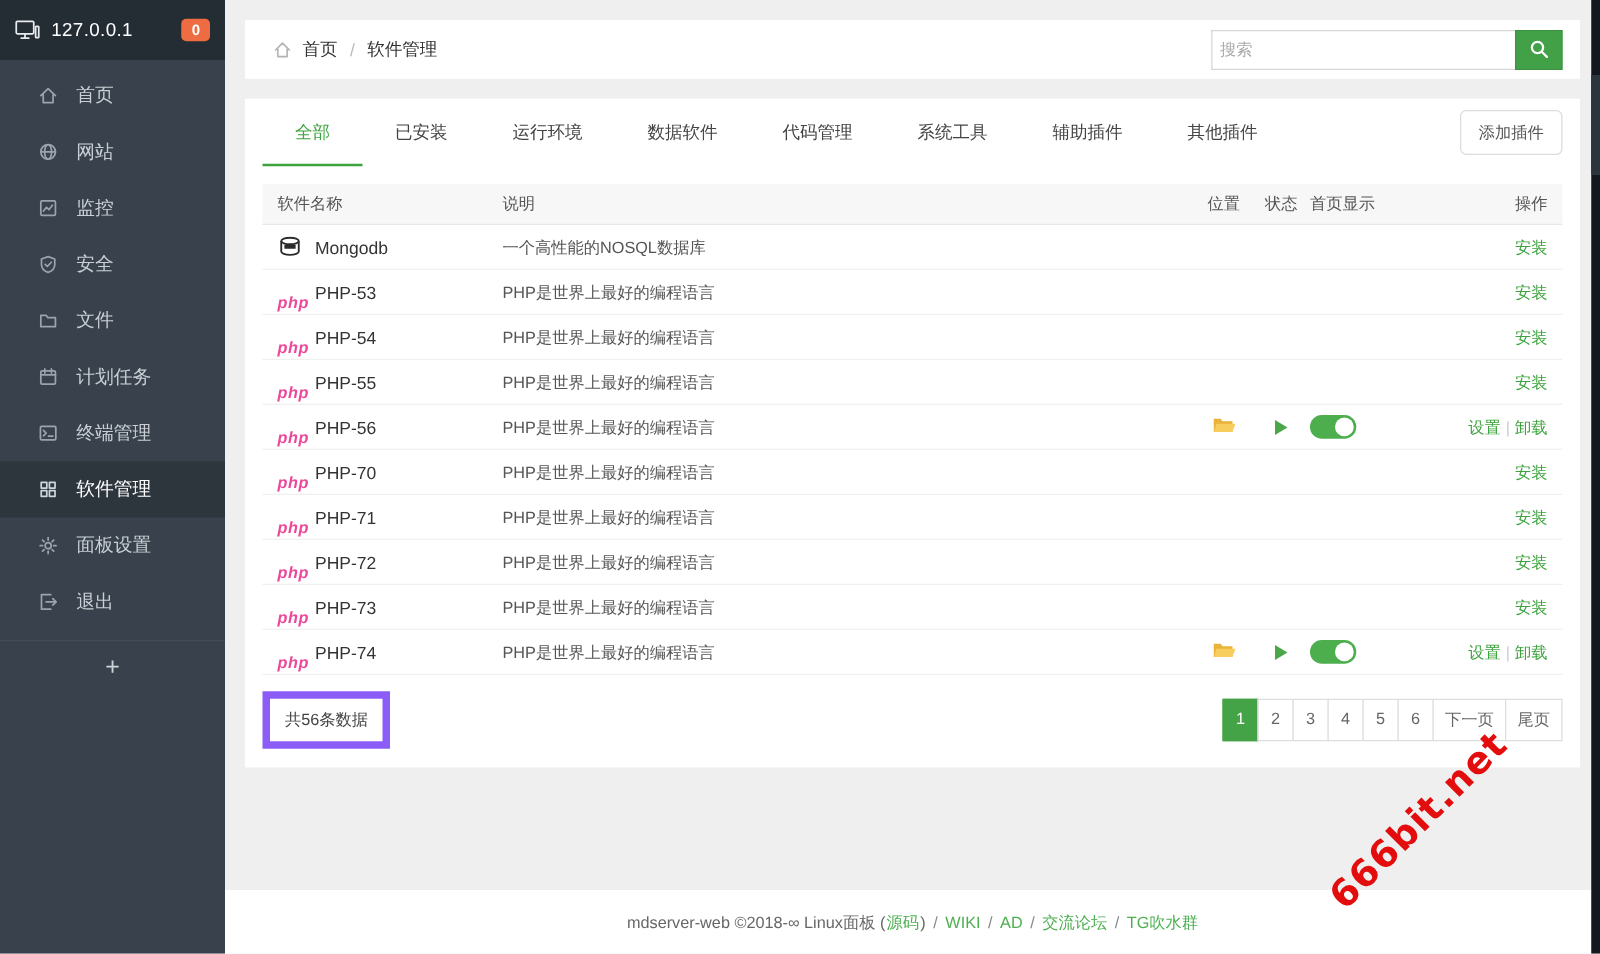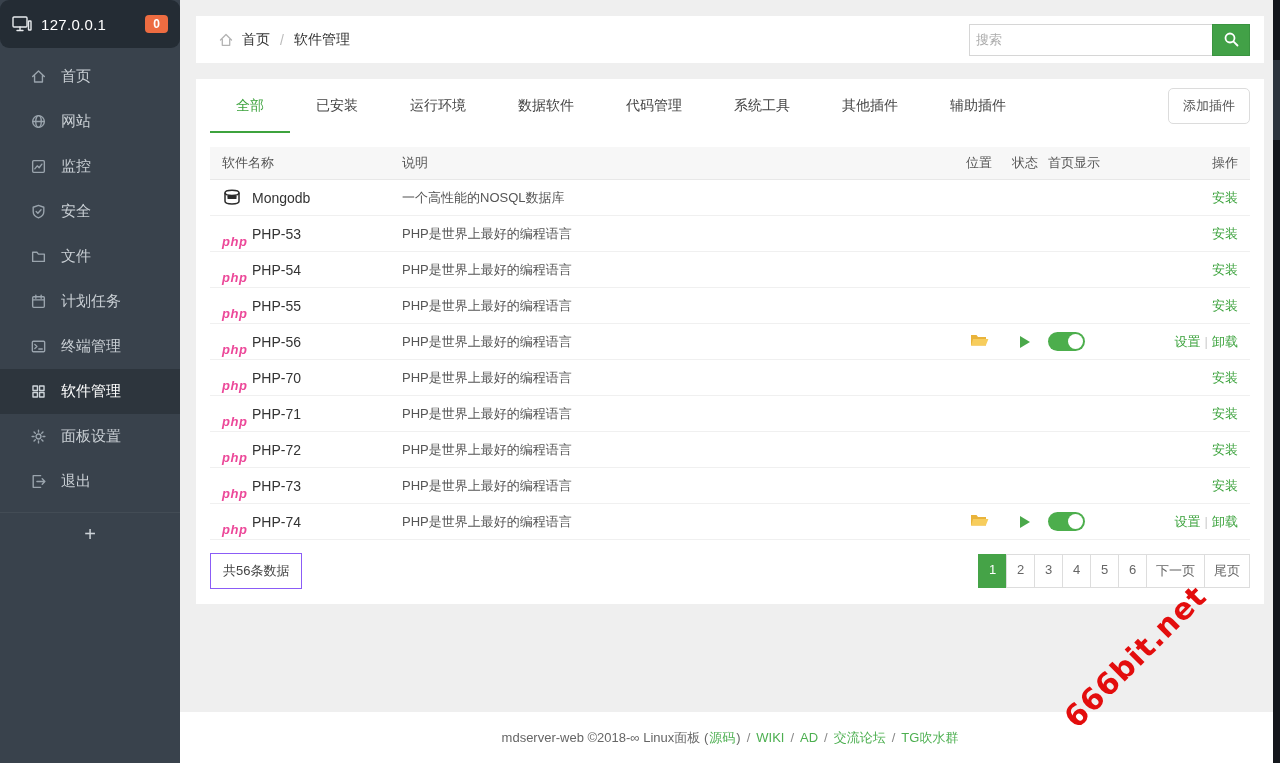--- a/index.html
+++ b/index.html
@@ -1,21 +1,21 @@
 <!DOCTYPE html>
 <html><head>
 <meta charset="utf-8">
 <style>
   * { box-sizing: border-box; margin: 0; padding: 0; }
   html,body { width:1280px; height:763px; overflow:hidden; }
   body { font-family:"Liberation Sans",sans-serif; background:#efefef; position:relative; font-size:14px; color:#333; }
 
   
   .sidebar { position:absolute; left:0; top:0; bottom:0; width:180px; background:#39424c; z-index:5; }
-  .sidebar-header { height:48px; background:#242c34; display:flex; align-items:center; padding:0 12px; color:#fff;border-radius:9px; }
+  .sidebar-header { height:48px; background:#242c34; display:flex; align-items:center; padding:0 12px; color:#fff; }
   .sidebar-header .host { font-size:15px; margin-left:9px; letter-spacing:.3px; }
   .badge { margin-left:auto; background:#ed6c41; color:#fff; font-size:12px; font-weight:bold; border-radius:4px; padding:3px 8px; line-height:1; }
   .menu { padding-top:6px; }
   .menu-item { height:45px; display:flex; align-items:center; padding-left:30px; color:#c9cfd4; font-size:15px; cursor:pointer; }
   .menu-item .mi { width:17px; height:17px; margin-right:14px; display:inline-flex; }
   .menu-item .mi svg { width:17px; height:17px; stroke:#9aa4ad; fill:none; stroke-width:1.3; stroke-linecap:round; stroke-linejoin:round; }
   .menu-item.active { background:#2d353d; color:#fff; }
   .menu-item.active .mi svg { stroke:#cfd6db; }
   .side-divider { border-top:1px solid #434c55; margin-top:8px; }
   .add-row { height:42px; display:flex; align-items:center; justify-content:center; color:#cdd3d8; font-size:20px; cursor:pointer; }
@@ -56,21 +56,21 @@
   .php-logo { font-style:italic; font-weight:bold; font-size:13px; color:#ec4899; letter-spacing:.5px;margin-top:16px; }
   .mongo-ic svg { width:20px; height:17px; }
   .folder-ic svg { width:19px; height:15px; cursor:pointer; }
   .play-ic { width:0; height:0; border-left:10px solid #4aa84a; border-top:6px solid transparent; border-bottom:6px solid transparent; cursor:pointer; }
   .toggle { width:37px; height:19px; background:#4cae4c; border-radius:10px; position:relative; display:inline-block; cursor:pointer; }
   .toggle::after { content:""; position:absolute; right:2px; top:2px; width:15px; height:15px; background:#fff; border-radius:50%; }
   .act-link { color:#3da33e; cursor:pointer; text-decoration:none; }
   .act-sep { color:#ccc; margin:0 4px; }
 
   .pg-row { display:flex; align-items:center; justify-content:space-between; padding:13px 14px 15px; }
-  .total-box { border:1px solid #8b5cf6; padding:8px 12px; font-size:13px; color:#444; background:#fff; }
+  .total-box { border:6px solid #8b5cf6; padding:8px 12px; font-size:13px; color:#444; background:#fff; }
   .pager { display:flex; }
   .page-cell { border:1px solid #ddd; margin-left:-1px; min-width:29px; padding:7px 9px; text-align:center; font-size:13px; color:#666; background:#fff; cursor:pointer; }
   .page-cell.active { background:#45a347; border-color:#45a347; color:#fff; }
 
   .footer { background:#fff; height:51px; display:flex; align-items:center; justify-content:center; font-size:13px; color:#666; }
   .footer a { color:#4caf50; text-decoration:none; cursor:pointer; }
   .footer .fsep { color:#888; margin:0 6px; }
   .footer .src { margin:0 1px; }
 
   .watermark { position:absolute; right:52px; bottom:38px; transform:rotate(-45deg); color:#e30d0d; font-size:30px; font-weight:bold; z-index:9; letter-spacing:1px; font-family:"DejaVu Sans",sans-serif; }
@@ -219,22 +219,22 @@
     </div>
 
     <div class="panel">
       <div class="tabs-row">
         <div class="tab active">全部</div>
         <div class="tab">已安装</div>
         <div class="tab">运行环境</div>
         <div class="tab">数据软件</div>
         <div class="tab">代码管理</div>
         <div class="tab">系统工具</div>
+        <div class="tab">辅助插件</div>
         <div class="tab">其他插件</div>
-        <div class="tab">辅助插件</div>
         <button class="add-plugin">添加插件</button>
       </div>
 
       <div class="table">
         <div class="thead">
           <div class="col-name">软件名称</div>
           <div class="col-desc">说明</div>
           <div class="col-loc">位置</div>
           <div class="col-status">状态</div>
           <div class="col-home">首页显示</div>

